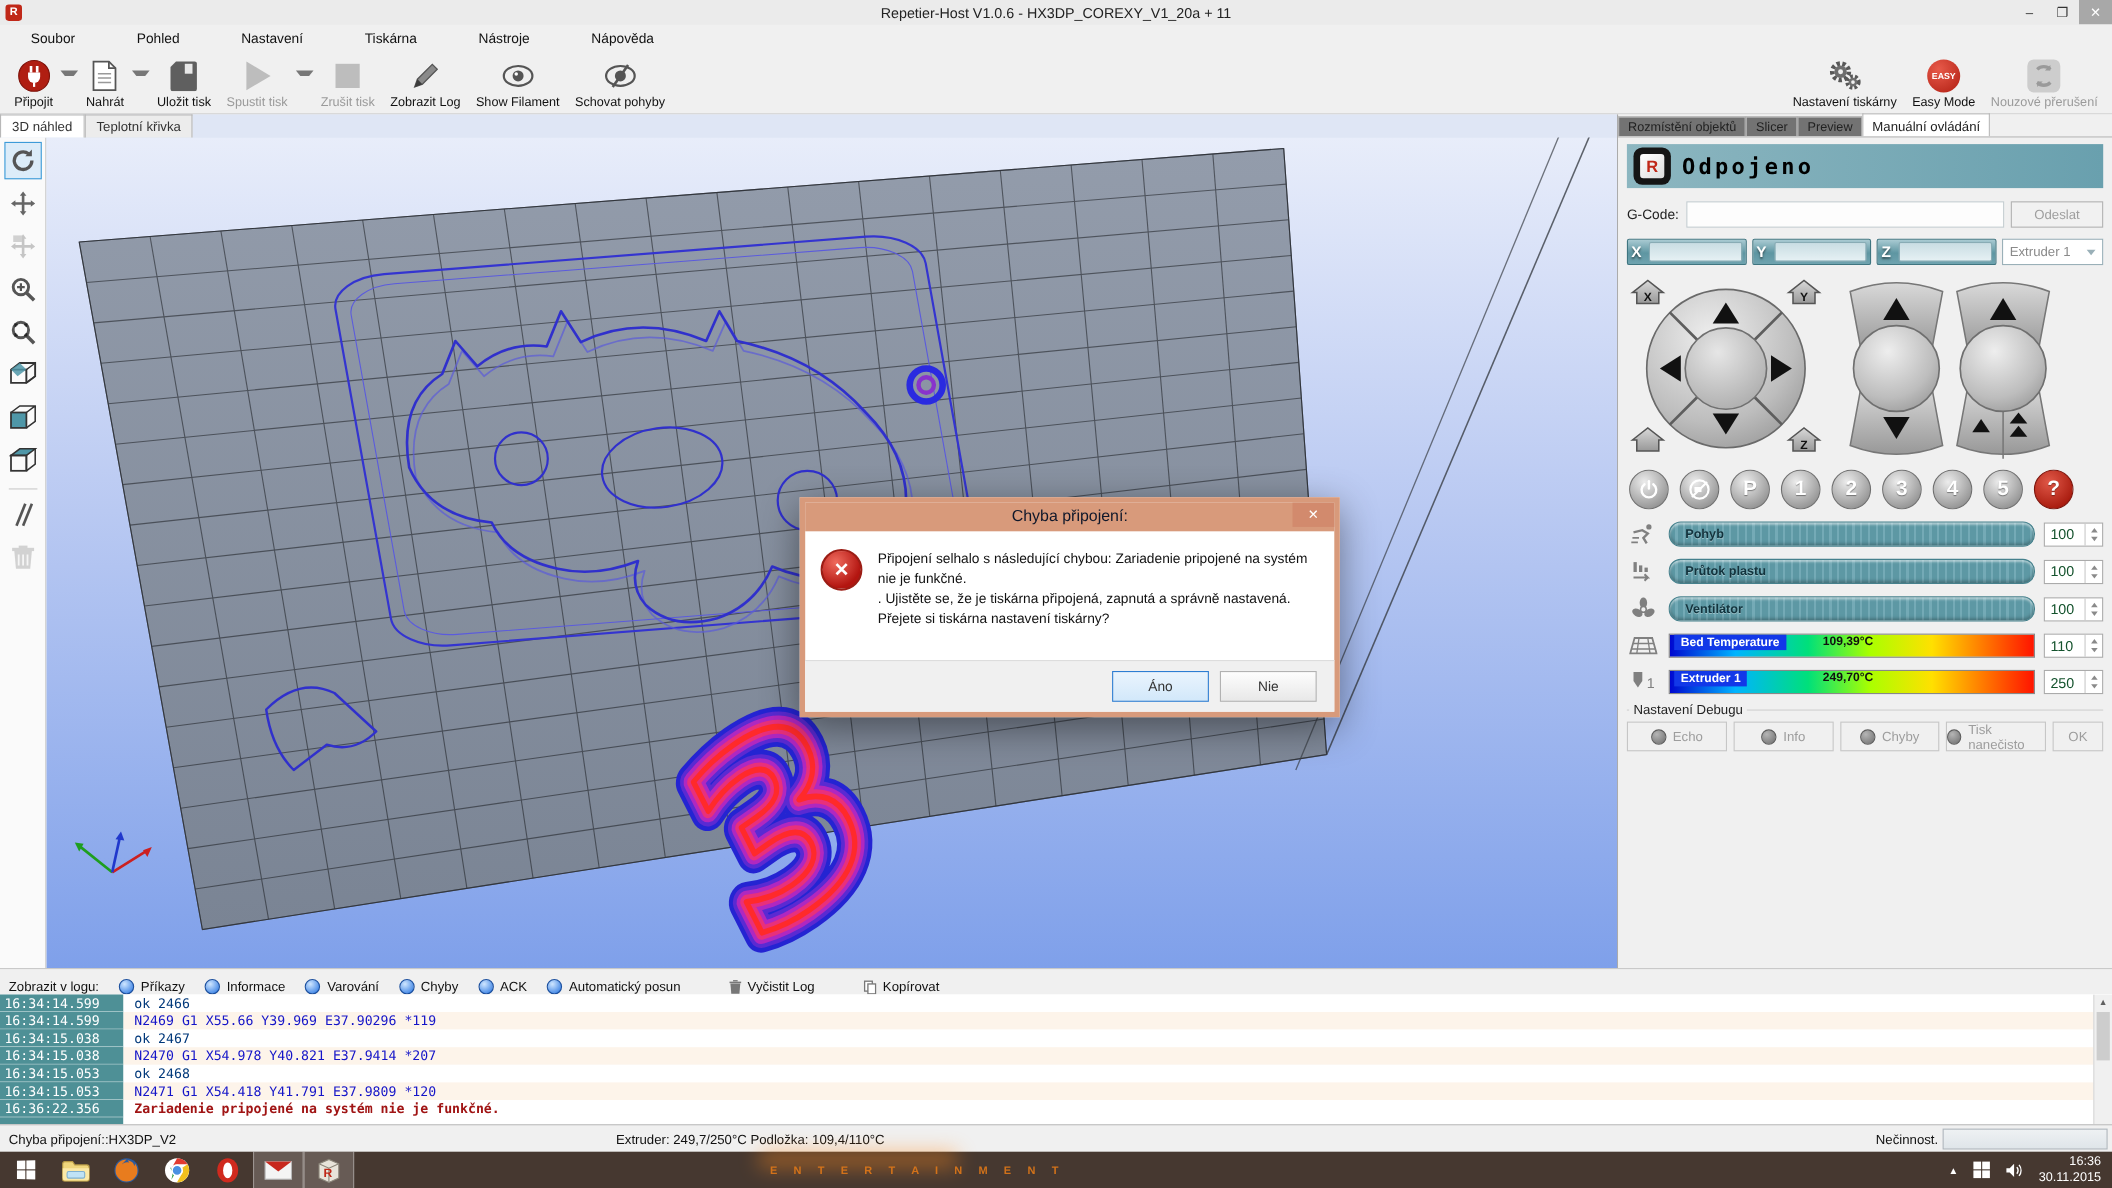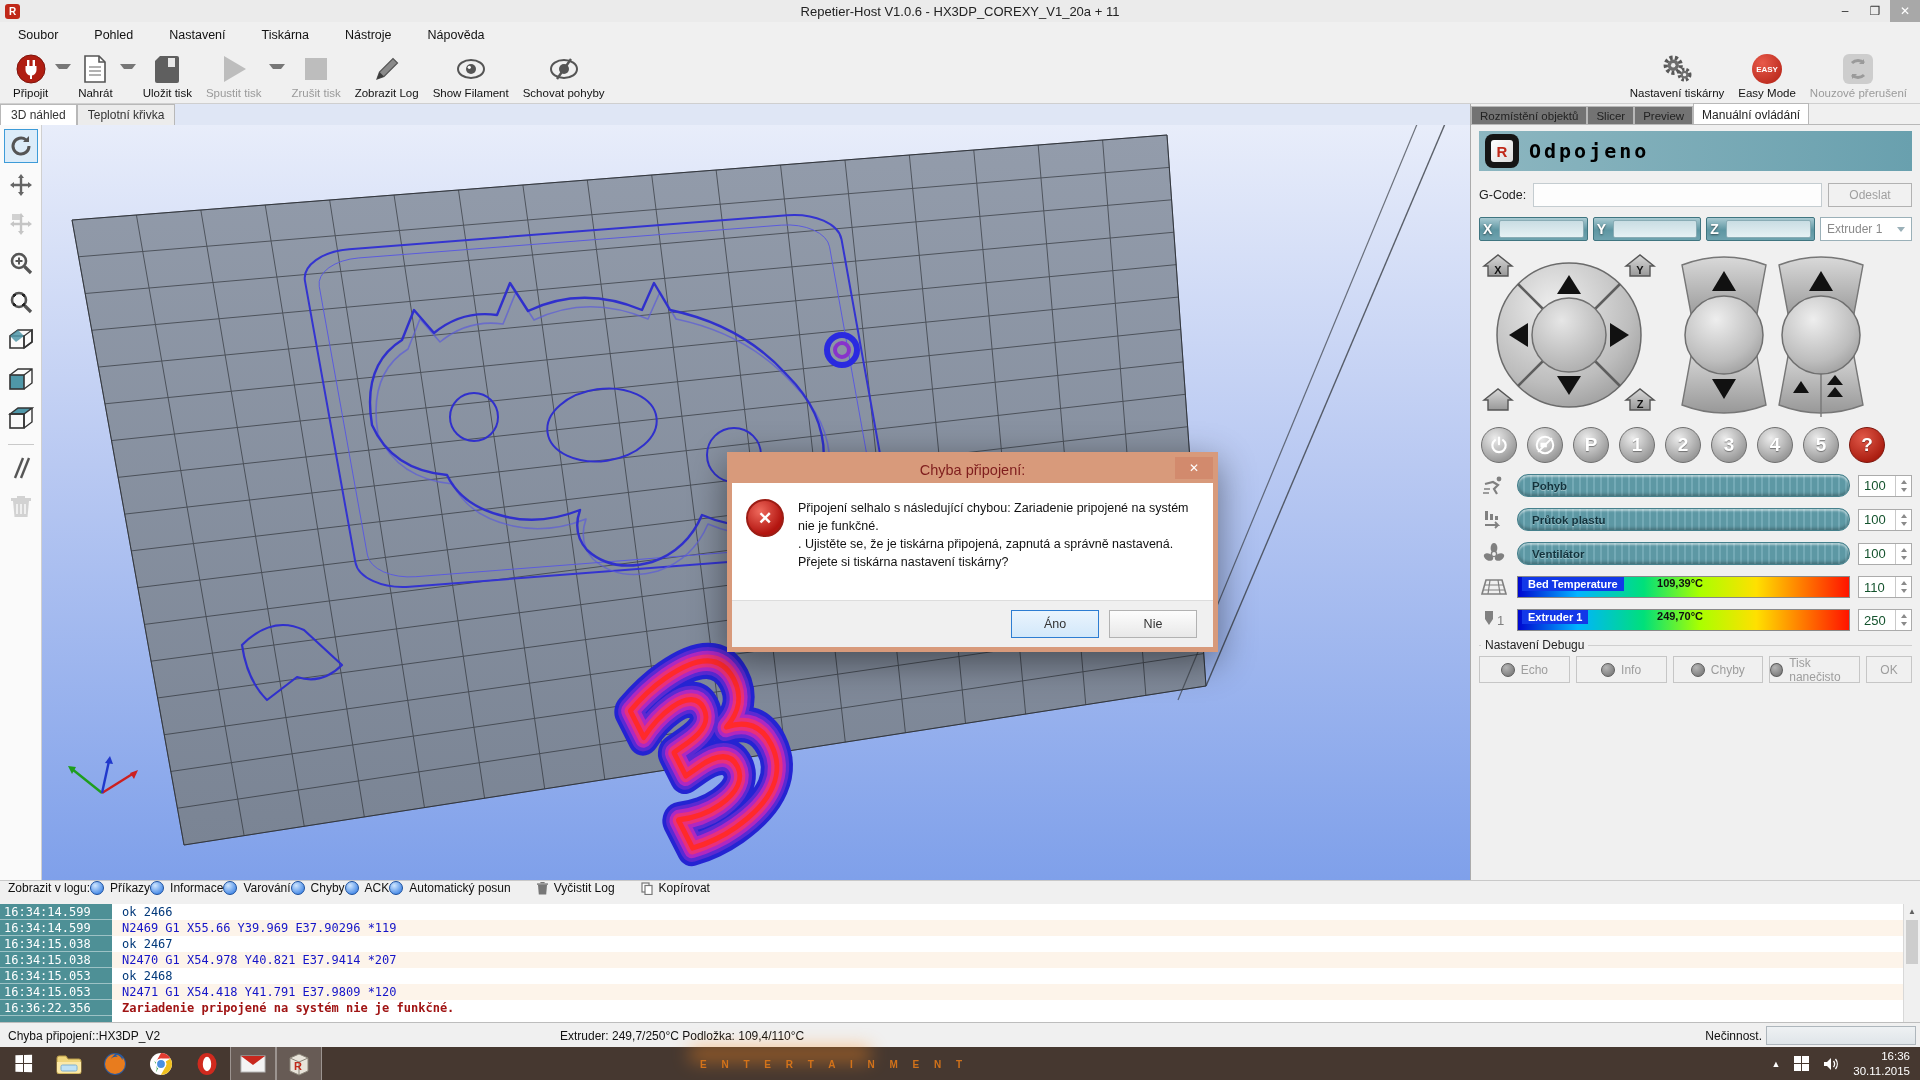--- a/index.html
+++ b/index.html
@@ -13,21 +13,21 @@
             display:flex;align-items:center;}
   #app-icon{width:15px;height:15px;margin-left:5px;border-radius:3px;background:#c02818;
             color:#fff;font-weight:bold;font-size:10px;display:flex;align-items:center;justify-content:center;}
   #title-text{position:absolute;left:0;right:0;text-align:center;font-size:13px;color:#222;}
   .wbtns{margin-left:auto;display:flex;height:100%;z-index:2;}
   .wbtn{width:30px;height:100%;display:flex;align-items:center;justify-content:center;color:#333;font-size:12px;}
   .wbtn.close{background:#a8a8a8;color:#fff;}
 
   
   #menubar{left:0;top:22px;width:1920px;height:25px;background:#f0f0f0;display:flex;align-items:center;}
-  .menu-item{padding:4px 18px;font-size:12.5px;color:#111;}
+  .menu-item{padding:4px 28px;font-size:12.5px;color:#111;}
 
   
   #toolbar{left:0;top:47px;width:1920px;height:57px;background:#f0f0f0;border-bottom:1px solid #cfcfcf;
            display:flex;align-items:stretch;padding:0 6px;box-sizing:border-box;}
   .titem{display:flex;flex-direction:column;align-items:center;justify-content:flex-end;
          padding:3px 7px 4px 7px;gap:2px;}
   .titem .lbl{font-size:11.5px;color:#111;white-space:nowrap;}
   .titem.disabled .lbl{color:#9a9a9a;}
   .ticon{width:32px;height:32px;display:flex;align-items:center;justify-content:center;}
   .caret{width:8px;align-self:center;margin-bottom:18px;border-left:4px solid transparent;
@@ -108,36 +108,36 @@
   .debug-row{display:flex;gap:6px;}
   .dbtn{flex:1;height:25px;border:1px solid #c6c6c6;background:#f0f0f0;color:#9d9d9d;font-size:12px;
         display:flex;align-items:center;justify-content:center;gap:6px;}
   .dbtn .led{width:12px;height:12px;border-radius:50%;background:radial-gradient(circle at 35% 30%,#b5b5b5,#6e6e6e);border:1px solid #5c5c5c;}
   .dbtn.ok{flex:0 0 44px;}
 
   
   #dialog{left:727px;top:452px;width:481px;height:190px;background:#fff;border:5px solid #d89a7b;
           box-shadow:0 10px 34px rgba(0,0,0,.45);z-index:50;}
   #dlg-title{height:26px;background:#d89a7b;display:flex;align-items:center;justify-content:center;position:relative;}
-  #dlg-title span{font-size:14.5px;color:#7f1d1d;}
+  #dlg-title span{font-size:14.5px;color:#0f172a;}
   #dlg-close{position:absolute;right:0;top:0;width:38px;height:22px;background:#d28a6d;color:#fff;font-size:12px;
              display:flex;align-items:center;justify-content:center;}
   #dlg-body{padding:16px 14px 0 14px;display:flex;gap:14px;}
   #dlg-icon{width:34px;height:34px;border-radius:50%;flex:0 0 34px;
             background:radial-gradient(circle at 35% 30%,#ef6a5d,#b31510 70%);border:2px solid #9c1d15;
             color:#fff;font-weight:bold;font-size:17px;display:flex;align-items:center;justify-content:center;}
   #dlg-text{font-size:12.5px;color:#111;line-height:1.45;}
   #dlg-footer{position:absolute;left:0;right:0;bottom:0;height:46px;background:#f0f0f0;border-top:1px solid #ddd;
               display:flex;align-items:center;justify-content:flex-end;gap:10px;padding-right:16px;}
   .dlgbtn{width:86px;height:26px;font-size:12.5px;}
   .dlgbtn.default{border:1px solid #2d7dd2;background:linear-gradient(#eaf4fd,#d2e8fa);}
 
   
   #logbar{left:0;top:880px;width:1920px;height:24px;background:#f0f0f0;border-top:1px solid #c9c9c9;
-          display:flex;align-items:flex-start;padding-left:8px;box-sizing:border-box;}
+          display:flex;align-items:flex-end;gap:18px;padding-left:8px;box-sizing:border-box;}
   #logbar .cap{font-size:12px;color:#111;}
   .chip{display:flex;align-items:center;gap:6px;font-size:12px;color:#111;}
   .chip .dot{width:12px;height:12px;border-radius:50%;border:1px solid #1b4f9e;
              background:radial-gradient(circle at 35% 30%,#cfe6ff,#2070e0);}
   #logarea{left:0;top:904px;width:1920px;height:118px;background:#fff;overflow:hidden;}
   #stampcol{position:absolute;left:0;top:0;bottom:0;width:112px;background:#4e9096;}
   .logrow{position:relative;height:16px;display:flex;font-family:"DejaVu Sans Mono",monospace;font-size:12px;line-height:16px;}
   .logrow .stamp{width:112px;color:#fff;background:#4e9096;border-bottom:1px solid rgba(255,255,255,.45);
                  padding-left:4px;box-sizing:border-box;z-index:1;}
   .logrow .txt{flex:1;padding-left:10px;white-space:pre;}

